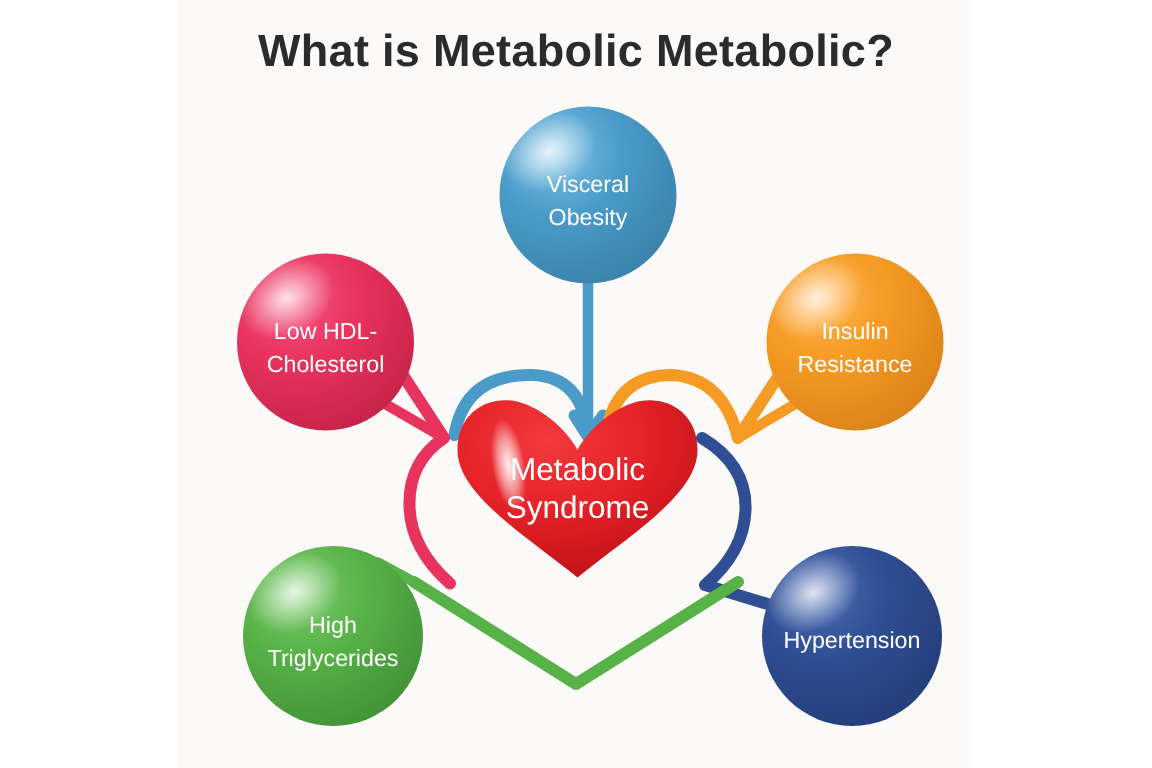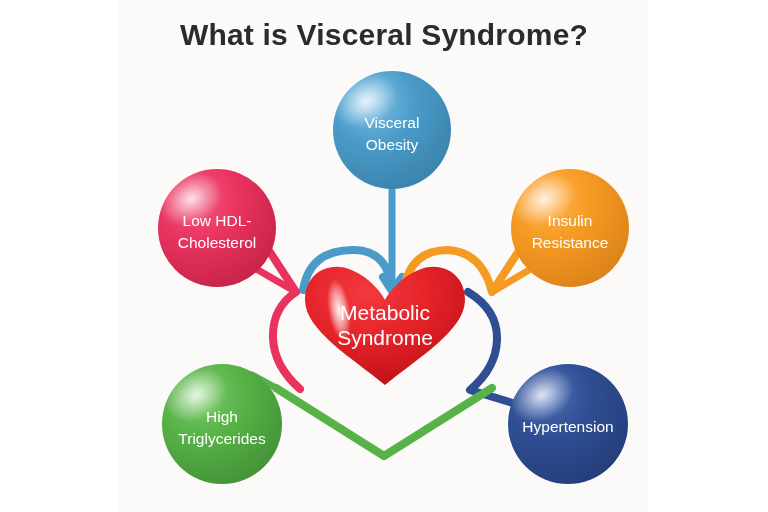--- a/index.html
+++ b/index.html
@@ -58,21 +58,21 @@
     font-weight: 500;
   }
 </style>
 </head>
 <body>
 
 <div id="stage">
 
   <div id="panel"></div>
 
-  <div id="title">What is Visceral Syndrome?</div>
+  <div id="title">What is Metabolic Metabolic?</div>
 
   <svg id="diagram" width="768" height="512" viewBox="0 0 768 512">
     <defs>
 
       <radialGradient id="gl-blue" cx="33%" cy="26%" r="78%">
         <stop offset="0%" stop-color="#7cc0e4"></stop>
         <stop offset="46%" stop-color="#4a9bc9"></stop>
         <stop offset="100%" stop-color="#3b84ad"></stop>
       </radialGradient>
       <radialGradient id="gl-pink" cx="33%" cy="26%" r="78%">

